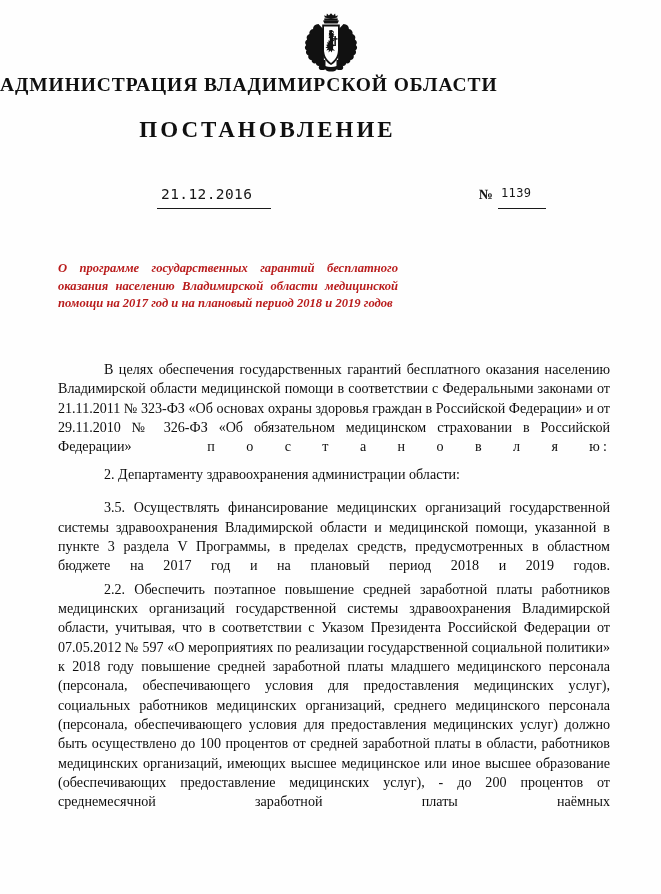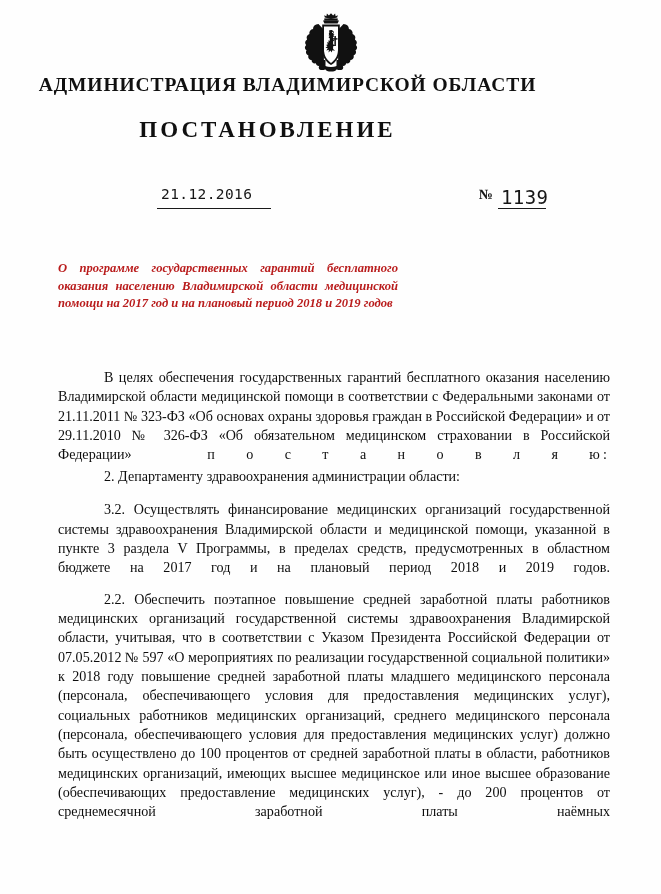--- a/index.html
+++ b/index.html
@@ -39,21 +39,20 @@
     height: 62px;
     display: block;
   }
 
   
   .org-title {
     position: absolute;
     top: 74px;
     left: 0;
     width: 575px;
-    text-align: center;
     font-size: 19.5px;
     font-weight: bold;
     letter-spacing: 0.9px;
     font-family: "Liberation Serif", "DejaVu Serif", serif;
     white-space: nowrap;
   }
   .doc-type {
     position: absolute;
     top: 117px;
     left: 0;
@@ -97,21 +96,21 @@
     font-family: "Liberation Serif", "DejaVu Serif", serif;
     font-size: 14px;
     font-weight: bold;
     color: #161616;
   }
   .meta-no-value {
     position: absolute;
     left: 492px;
     top: 0;
     font-family: "DejaVu Sans Mono", "Liberation Mono", monospace;
-    font-size: 19px;
+    font-size: 12px;
     letter-spacing: 0.4px;
     color: #161616;
   }
   .meta-no-rule {
     position: absolute;
     left: 489px;
     top: 22px;
     width: 48px;
     height: 1.4px;
     background: #1a1a1a;
@@ -139,21 +138,21 @@
     left: 58px;
     top: 356px;
     width: 552px;
     font-size: 14.1px;
     line-height: 19.35px;
     text-align: justify;
     text-align-last: left;
     color: #0d0d0d;
   }
   .para {
-    margin: 12px 0 0 0;
+    margin: 4px 0 0 0;
     text-indent: 46px;
     text-align: justify;
   }
   .para.last-full {
     text-align-last: justify;
   }
   .spaced-out {
     letter-spacing: 3.1px;
   }
   .tight-para {
@@ -207,21 +206,21 @@
     <span class="meta-no-rule"></span>
   </div>
 
   <div class="subject">О программе государственных гарантий бесплатного оказания населению Владимирской области медицинской помощи на 2017 год и на плановый период 2018 и 2019 годов</div>
 
   <div class="body-block">
 
     <p class="para last-full"><span>В целях обеспечения государственных гарантий бесплатного оказания населению Владимирской области медицинской помощи в соответствии с Федеральными законами от 21.11.2011 № 323-ФЗ «Об основах охраны здоровья граждан в Российской Федерации» и от 29.11.2010 № 326-ФЗ «Об обязательном медицинском страховании в Российской Федерации»</span>&nbsp;&nbsp;&nbsp;<span class="spaced-out">п о с т а н о в л я ю:</span></p>
 
 
-    <p class="tight-para" style="margin-top:2px;">2. Департаменту здравоохранения администрации области:</p>
-
-    <p class="para last-full">3.2.  Осуществлять  финансирование  медицинских  организаций государственной  системы  здравоохранения  Владимирской  области  и медицинской помощи, указанной в пункте 3 раздела V Программы, в пределах средств, предусмотренных в областном бюджете на 2017 год и на плановый период 2018 и 2019 годов.</p>
+    <p class="tight-para" style="margin-top:8px;">2. Департаменту здравоохранения администрации области:</p>
+
+    <p class="para last-full">3.5.  Осуществлять  финансирование  медицинских  организаций государственной  системы  здравоохранения  Владимирской  области  и медицинской помощи, указанной в пункте 3 раздела V Программы, в пределах средств, предусмотренных в областном бюджете на 2017 год и на плановый период 2018 и 2019 годов.</p>
 
     <p class="para last-full">2.2. Обеспечить поэтапное повышение средней заработной платы работников медицинских организаций государственной системы здравоохранения Владимирской области, учитывая, что в соответствии с Указом Президента Российской Федерации от 07.05.2012 № 597 «О мероприятиях по реализации государственной социальной политики» к 2018 году повышение средней заработной платы младшего медицинского персонала (персонала, обеспечивающего условия для предоставления медицинских услуг), социальных работников медицинских организаций, среднего медицинского персонала (персонала, обеспечивающего условия для предоставления медицинских услуг) должно быть осуществлено до 100 процентов от средней заработной платы в области, работников медицинских организаций, имеющих высшее медицинское или иное высшее образование (обеспечивающих предоставление медицинских услуг), - до 200 процентов от среднемесячной заработной платы наёмных</p>
 
   </div>
 
 </div>
 
 </body></html>

